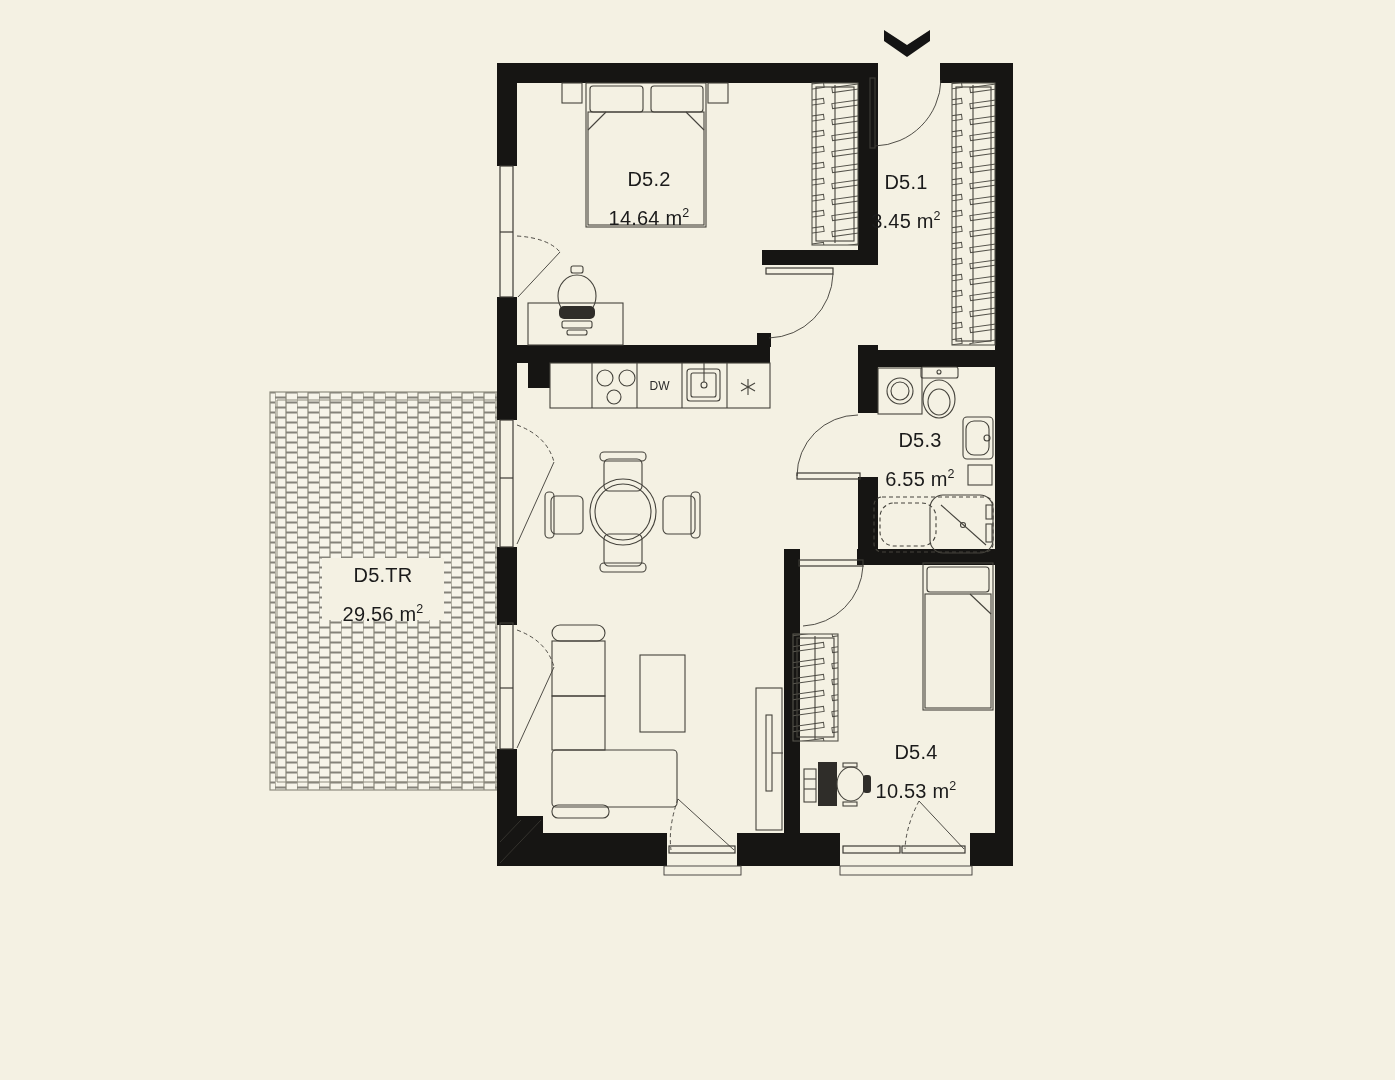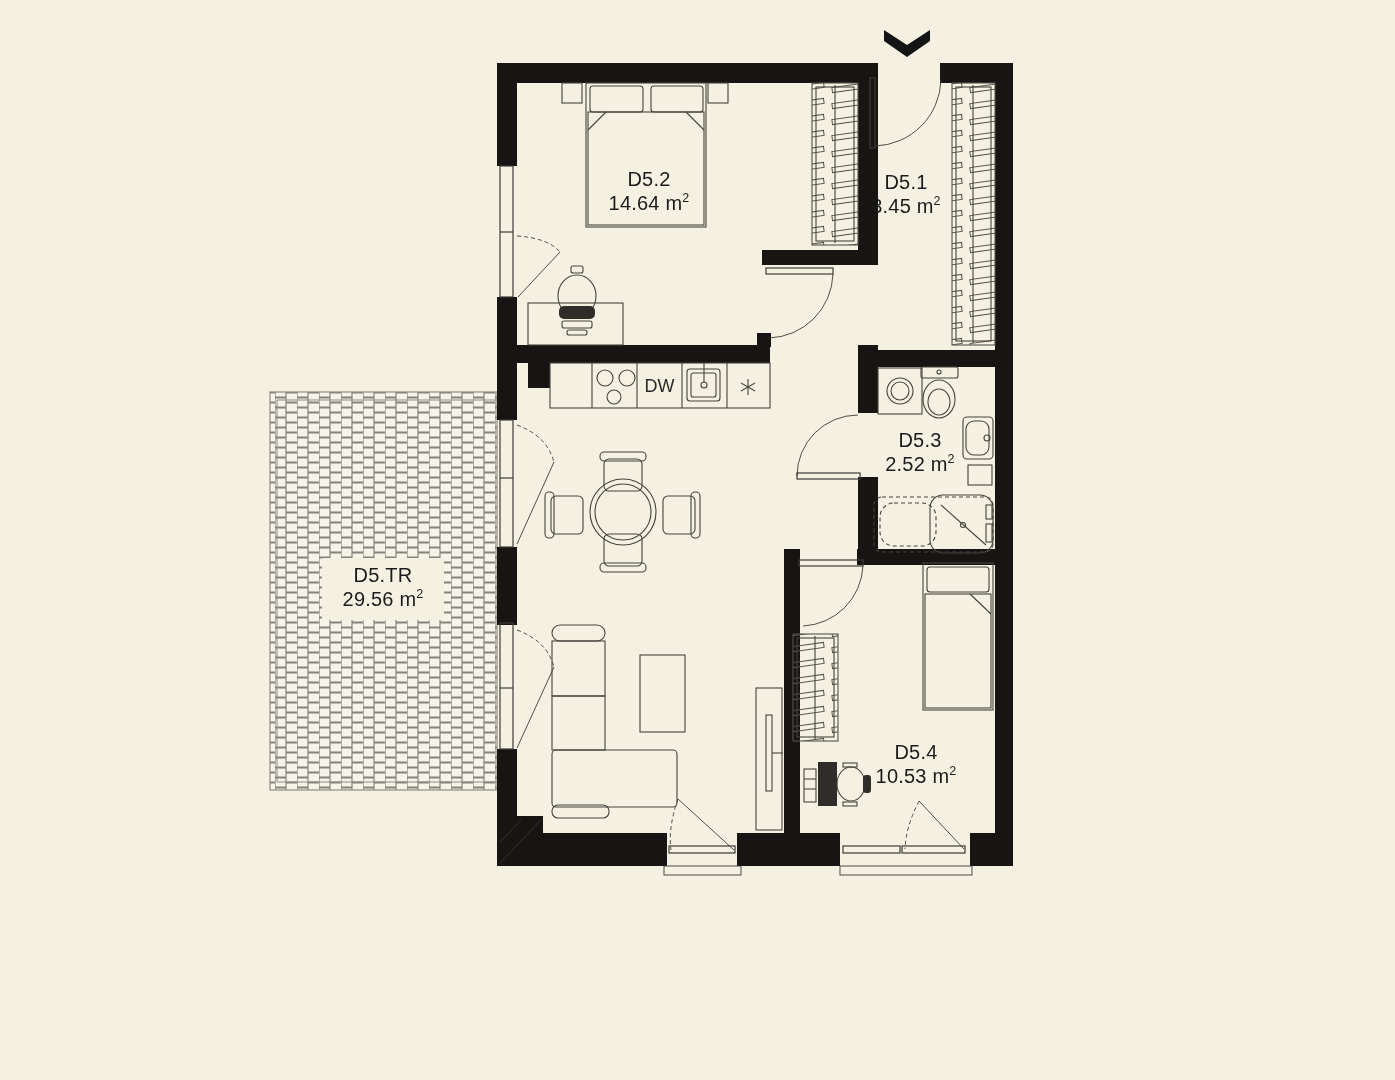--- a/index.html
+++ b/index.html
@@ -15,24 +15,24 @@
   .stage svg{position:absolute;left:0;top:0;}
   .wall{fill:var(--wall);stroke:none;}
   .ln{stroke:var(--line);fill:none;stroke-width:1.2;}
   .thin{stroke:var(--line);fill:none;stroke-width:0.9;}
   .fur{stroke:var(--furniture);fill:none;stroke-width:1.1;}
   .furfill{fill:#2f2d29;stroke:none;}
   .dash2{stroke-dasharray:4 3;}
   .brickline{stroke:#8e8c7f;fill:none;stroke-width:1;}
   .room-label{position:absolute;width:130px;text-align:center;color:var(--text);
               font-size:20px;line-height:23px;letter-spacing:0.2px;}
-  .room-label .ra{margin-top:1px;}
+  .room-label .ra{margin-top:16px;}
   .room-label sup{font-size:12.5px;line-height:0;}
   .dw-label{position:absolute;left:637px;top:368px;width:45px;height:36px;
-            line-height:36px;text-align:center;font-size:18px;color:#2a2a2a;}
+            line-height:36px;text-align:center;font-size:12px;color:#2a2a2a;}
 </style>
 </head>
 <body>
 
 <div class="stage">
 
 <svg width="1395" height="1080" viewBox="0 0 1395 1080">
   <defs>
     <pattern id="bricks" patternUnits="userSpaceOnUse" width="22" height="20">
       <rect width="22" height="20" fill="#f6f4e9"></rect>
@@ -293,21 +293,21 @@
   <div class="room-label" style="left:584px;top:168px">
     <div class="rn">D5.2</div>
     <div class="ra"><span>14.64 m</span><sup>2</sup></div>
   </div>
   <div class="room-label" style="left:841px;top:171px">
     <div class="rn">D5.1</div>
     <div class="ra"><span>3.45 m</span><sup>2</sup></div>
   </div>
   <div class="room-label" style="left:855px;top:429px">
     <div class="rn">D5.3</div>
-    <div class="ra"><span>2.52 m</span><sup>2</sup></div>
+    <div class="ra"><span>6.55 m</span><sup>2</sup></div>
   </div>
   <div class="room-label" style="left:851px;top:741px">
     <div class="rn">D5.4</div>
     <div class="ra"><span>10.53 m</span><sup>2</sup></div>
   </div>
   <div class="room-label" style="left:318px;top:564px">
     <div class="rn">D5.TR</div>
     <div class="ra"><span>29.56 m</span><sup>2</sup></div>
   </div>
 

